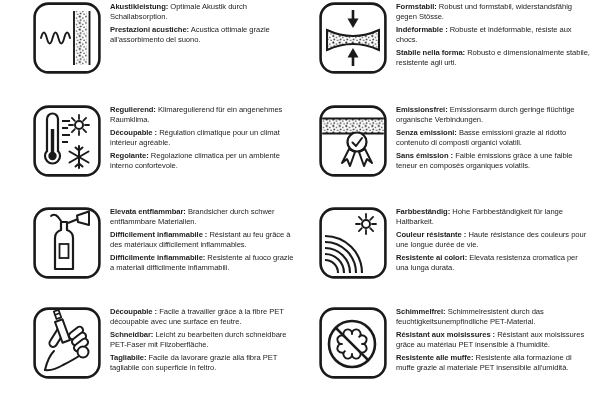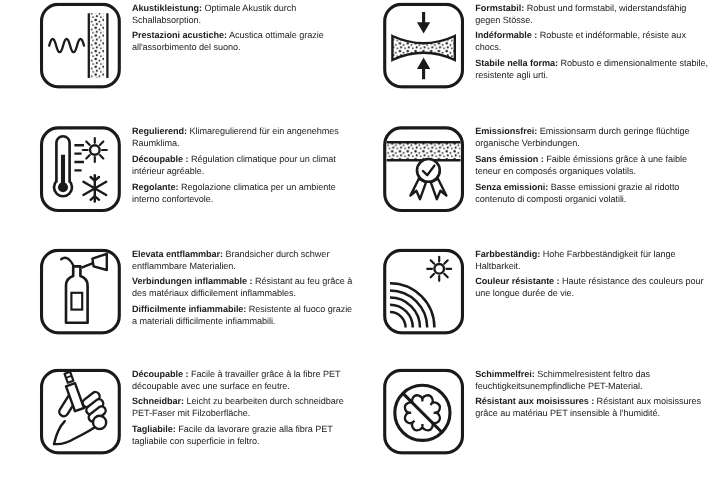--- a/index.html
+++ b/index.html
@@ -135,39 +135,39 @@
         <line x1="3.2" y1="13.5" x2="64.8" y2="13.5" stroke="#1a1a1a" stroke-width="2"></line>
         <line x1="3.2" y1="28.5" x2="64.8" y2="28.5" stroke="#1a1a1a" stroke-width="2"></line>
         <polygon points="30,44 23,58 28,54 31,61 36,47" fill="#fff" stroke="#1a1a1a" stroke-width="2" stroke-linejoin="round"></polygon>
         <polygon points="46,44 53,58 48,54 45,61 40,47" fill="#fff" stroke="#1a1a1a" stroke-width="2" stroke-linejoin="round"></polygon>
         <circle cx="38" cy="37" r="9.5" fill="#fff" stroke="#1a1a1a" stroke-width="2.2"></circle>
         <polyline points="33.5,37.5 37,41 43,33" fill="none" stroke="#1a1a1a" stroke-width="2" stroke-linecap="round" stroke-linejoin="round"></polyline>
       </svg>
     </div>
     <div class="texts">
       <p><b>Emissionsfrei:</b> <span>Emissionsarm durch geringe flüchtige organische Verbindungen.</span></p>
+      <p><b>Senza emissioni:</b> <span>Basse emissioni grazie al ridotto contenuto di composti organici volatili.</span></p>
       <p><b>Sans émission :</b> <span>Faible émissions grâce à une faible teneur en composés organiques volatils.</span></p>
-      <p><b>Senza emissioni:</b> <span>Basse emissioni grazie al ridotto contenuto di composti organici volatili.</span></p>
     </div>
   </section>
 
   <section class="cell col-l r3">
     <div class="icon-box">
       <svg width="68" height="72" viewBox="0 0 68 72">
         <rect x="1.6" y="1.6" width="64.8" height="68.8" rx="14" fill="#fff" stroke="#1a1a1a" stroke-width="2.6"></rect>
         <polygon points="44,8.5 56,4.5 56,18 45,15" fill="#fff" stroke="#1a1a1a" stroke-width="2" stroke-linejoin="round"></polygon>
         <line x1="35" y1="16" x2="45" y2="12" stroke="#1a1a1a" stroke-width="2"></line>
         <path d="M28 14Q23 5 18 9" fill="none" stroke="#1a1a1a" stroke-width="2" stroke-linecap="round"></path>
         <path d="M22 62V31Q22 25 28 23L28 15H34L34 23Q40 25 40 31V62Z" fill="#fff" stroke="#1a1a1a" stroke-width="2.2" stroke-linejoin="round"></path>
         <rect x="26.5" y="37" width="9" height="14" fill="none" stroke="#1a1a1a" stroke-width="1.8"></rect>
       </svg>
     </div>
     <div class="texts">
       <p><b>Elevata entflammbar:</b> <span>Brandsicher durch schwer entflammbare Materialien.</span></p>
-      <p><b>Verbindungen inflammable :</b> <span>Résistant au feu grâce à des matériaux difficilement inflammables.</span></p>
+      <p><b>Difficilement infiammabile :</b> <span>Résistant au feu grâce à des matériaux difficilement inflammables.</span></p>
       <p><b>Difficilmente infiammabile:</b> <span>Resistente al fuoco grazie a materiali difficilmente infiammabili.</span></p>
     </div>
   </section>
 
   <section class="cell col-r r3">
     <div class="icon-box">
       <svg width="68" height="72" viewBox="0 0 68 72">
         <rect x="1.6" y="1.6" width="64.8" height="68.8" rx="14" fill="#fff" stroke="#1a1a1a" stroke-width="2.6"></rect>
         <g fill="none" stroke="#1a1a1a" stroke-width="2.1">
           <path d="M6 53A13 13 0 0 1 19 66"></path>
@@ -185,20 +185,21 @@
           <line x1="41" y1="17" x2="37" y2="17"></line>
             <line x1="42.8" y1="12.8" x2="39.9" y2="9.9"></line>
           <line x1="47" y1="11" x2="47" y2="7"></line>
             <line x1="51.2" y1="12.8" x2="54.1" y2="9.9"></line>
         </g>
       </svg>
     </div>
     <div class="texts">
       <p><b>Farbbeständig:</b> <span>Hohe Farbbeständigkeit für lange Haltbarkeit.</span></p>
       <p><b>Couleur résistante :</b> <span>Haute résistance des couleurs pour une longue durée de vie.</span></p>
+      <p><b>Resistente ai colori:</b> <span>Elevata resistenza cromatica per una lunga durata.</span></p>
     </div>
   </section>
 
   <section class="cell col-l r4">
     <div class="icon-box">
       <svg width="68" height="72" viewBox="0 0 68 72">
         <rect x="1.6" y="1.6" width="64.8" height="68.8" rx="14" fill="#fff" stroke="#1a1a1a" stroke-width="2.6"></rect>
         <path d="M12 63Q15 50 21 44" fill="none" stroke="#1a1a1a" stroke-width="2" stroke-linecap="round"></path>
         <path d="M12 63Q20 64 30 58Q40 53 46 49" fill="none" stroke="#1a1a1a" stroke-width="2" stroke-linecap="round"></path>
         <rect x="13" y="26.3" width="22" height="7.4" rx="3.7" fill="#fff" stroke="#1a1a1a" stroke-width="2" transform="rotate(-58 24 30)"></rect>
@@ -221,18 +222,19 @@
   <section class="cell col-r r4">
     <div class="icon-box">
       <svg width="68" height="72" viewBox="0 0 68 72">
         <rect x="1.6" y="1.6" width="64.8" height="68.8" rx="14" fill="#fff" stroke="#1a1a1a" stroke-width="2.6"></rect>
         <circle cx="33" cy="37" r="23" fill="#fff" stroke="#1a1a1a" stroke-width="2.6"></circle>
         <path d="M33 27.5A4.3 4.3 0 1 1 39.72 30.28A4.3 4.3 0 1 1 42.5 37A4.3 4.3 0 1 1 39.72 43.72A4.3 4.3 0 1 1 33 46.5A4.3 4.3 0 1 1 26.28 43.72A4.3 4.3 0 1 1 23.5 37A4.3 4.3 0 1 1 26.28 30.28A4.3 4.3 0 1 1 33 27.5Z" fill="#fff" stroke="#1a1a1a" stroke-width="1.9"></path>
         <line x1="16.8" y1="20.8" x2="49.2" y2="53.2" stroke="#1a1a1a" stroke-width="2.6"></line>
       </svg>
     </div>
     <div class="texts">
-      <p><b>Schimmelfrei:</b> <span>Schimmelresistent feltro das feuchtigkeitsunempfindliche PET-Material.</span></p>
+      <p><b>Schimmelfrei:</b> <span>Schimmelresistent durch das feuchtigkeitsunempfindliche PET-Material.</span></p>
       <p><b>Résistant aux moisissures :</b> <span>Résistant aux moisissures grâce au matériau PET insensible à l'humidité.</span></p>
+      <p><b>Resistente alle muffe:</b> <span>Resistente alla formazione di muffe grazie al materiale PET insensibile all'umidità.</span></p>
     </div>
   </section>
 
 </div>
 
 </body></html>

